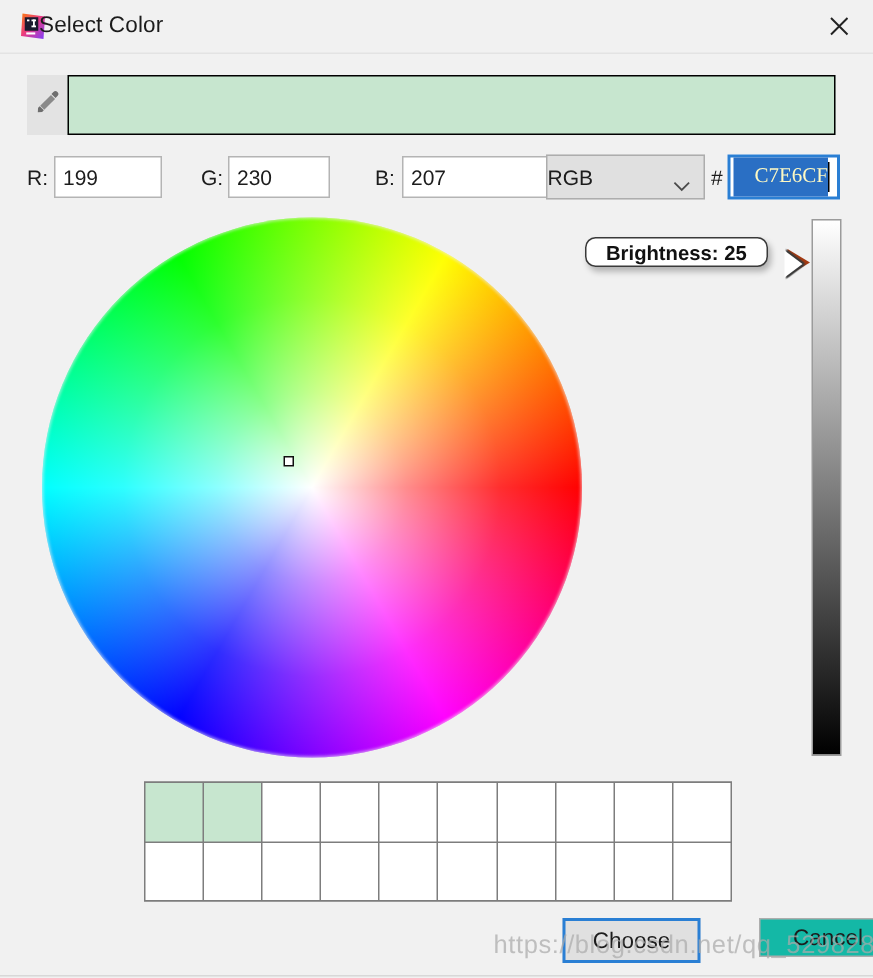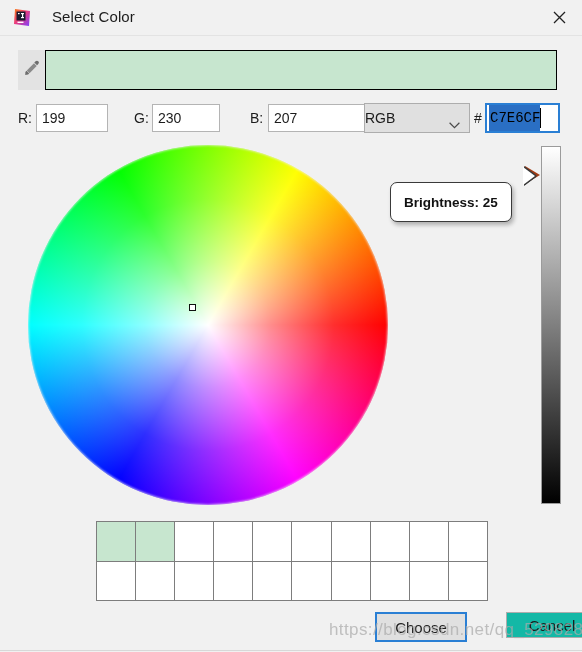--- a/index.html
+++ b/index.html
@@ -24,21 +24,21 @@
     background: #f1f1f1;
     border-bottom: 1px solid #e3e3e3;
   }
   #app-icon {
     position: absolute;
     left: 12px; top: 8px;
     width: 20px; height: 20px;
   }
   #title-text {
     position: absolute;
-    left: 52px; top: 8px;
+    left: 26px; top: 8px;
     font-size: 15px;
     color: #1c1c1c;
     letter-spacing: 0.1px;
   }
   #close-btn {
     position: absolute;
     right: 0px; top: 0px;
     width: 46px; height: 34px;
     display: flex; align-items: center; justify-content: center;
     cursor: default;
@@ -113,25 +113,25 @@
     left: 485px; top: 103px;
     width: 75px; height: 30px;
     box-sizing: border-box;
     border: 2px solid #2a7fd4;
     background: #fff;
     display: flex; align-items: center;
     padding-left: 2px;
   }
   #hex-value {
     background: #2a6fc4;
-    color: #000000;
+    color: #fef9c3;
     font-size: 14px;
     line-height: 22px;
-    padding: 2px 0 2px 1px;
-    font-family: Liberation Mono, monospace;
+    padding: 2px 0 2px 14px;
+    font-family: Liberation Serif, serif;
   }
   #hex-caret {
     width: 1px; height: 20px; background: #000;
     margin-left: 0px;
   }
 
   
   #wheel {
     position: absolute;
     left: 28px; top: 145px;
@@ -187,29 +187,28 @@
     position: absolute;
     left: 525px; top: 176px;
     width: 0; height: 0;
     border-top: 9px solid transparent;
     border-bottom: 9px solid transparent;
     border-left: 15px solid #a33a12;
   }
   #brightness-tooltip {
     position: absolute;
     left: 390px; top: 168px;
-    height: 40px;
+    height: 20px;
     box-sizing: border-box;
     background: #ffffff;
     border: 1px solid #3a3a3a;
     border-radius: 7px;
     display: flex; align-items: center;
     padding: 0 13px;
     box-shadow: 2px 3px 4px rgba(0,0,0,0.27);
-    margin-top: 24px;
   }
   #brightness-tooltip-text {
     font-size: 13.5px;
     font-weight: bold;
     color: #111;
     white-space: nowrap;
   }
   #tooltip-tail {
     position: absolute;
     left: 523px; top: 177px;

